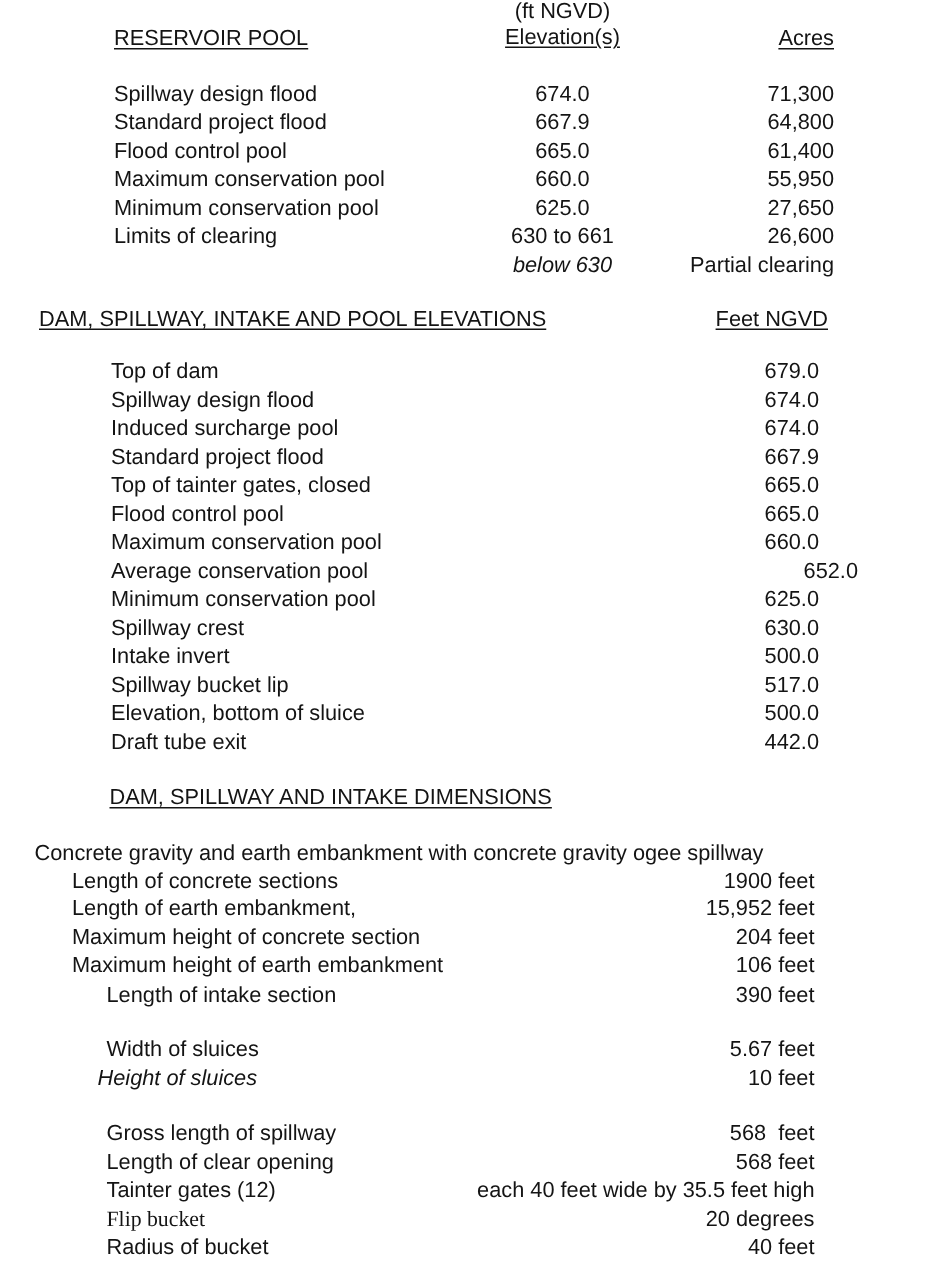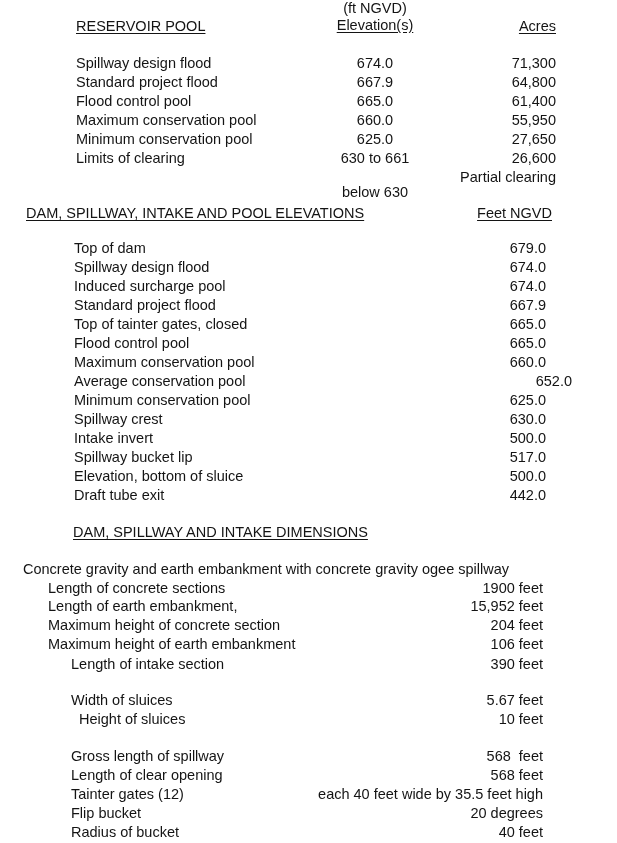--- a/index.html
+++ b/index.html
@@ -38,21 +38,21 @@
   <div class="t r" style="left:436px;top:112px;width:120px;">55,950</div>
 
   <div class="t" style="left:76px;top:131px;">Minimum conservation pool</div>
   <div class="t c" style="left:318px;top:131px;width:114px;">625.0</div>
   <div class="t r" style="left:436px;top:131px;width:120px;">27,650</div>
 
   <div class="t" style="left:76px;top:150px;">Limits of clearing</div>
   <div class="t c" style="left:318px;top:150px;width:114px;">630 to 661</div>
   <div class="t r" style="left:436px;top:150px;width:120px;">26,600</div>
 
-  <div class="t c" style="left:318px;top:184px;width:114px;">below 630</div>
+  <div class="t c" style="left:318px;top:169px;width:114px;font-style:italic;">below 630</div>
   <div class="t r" style="left:436px;top:169px;width:120px;">Partial clearing</div>
 </div>
 
 <div class="t u" style="left:26px;top:205px;">DAM, SPILLWAY, INTAKE AND POOL ELEVATIONS</div>
 <div class="t u r" style="left:452px;top:205px;width:100px;">Feet NGVD</div>
 
 <div>
   <div class="t" style="left:74px;top:240px;">Top of dam</div>
   <div class="t r" style="left:446px;top:240px;width:100px;">679.0</div>
   <div class="t" style="left:74px;top:259px;">Spillway design flood</div>
@@ -93,26 +93,26 @@
   <div class="t r" style="left:383px;top:598px;width:160px;">15,952 feet</div>
   <div class="t" style="left:48px;top:617px;">Maximum height of concrete section</div>
   <div class="t r" style="left:383px;top:617px;width:160px;">204 feet</div>
   <div class="t" style="left:48px;top:636px;">Maximum height of earth embankment</div>
   <div class="t r" style="left:383px;top:636px;width:160px;">106 feet</div>
   <div class="t" style="left:71px;top:656px;">Length of intake section</div>
   <div class="t r" style="left:383px;top:656px;width:160px;">390 feet</div>
 
   <div class="t" style="left:71px;top:692px;">Width of sluices</div>
   <div class="t r" style="left:383px;top:692px;width:160px;">5.67 feet</div>
-  <div class="t" style="left:79px;top:711px;">Height of sluices</div>
+  <div class="t" style="left:65px;top:711px;font-style:italic;">Height of sluices</div>
   <div class="t r" style="left:383px;top:711px;width:160px;">10 feet</div>
 
   <div class="t" style="left:71px;top:748px;white-space:pre;">Gross length of spillway</div>
   <div class="t r" style="left:383px;top:748px;width:160px;white-space:pre;">568  feet</div>
   <div class="t" style="left:71px;top:767px;">Length of clear opening</div>
   <div class="t r" style="left:383px;top:767px;width:160px;">568 feet</div>
   <div class="t" style="left:71px;top:786px;">Tainter gates (12)</div>
   <div class="t r" style="left:283px;top:786px;width:260px;">each 40 feet wide by 35.5 feet high</div>
-  <div class="t" style="left:71px;top:805px;">Flip bucket</div>
+  <div class="t" style="left:71px;top:805px;font-family:Liberation Serif, serif;">Flip bucket</div>
   <div class="t r" style="left:383px;top:805px;width:160px;">20 degrees</div>
   <div class="t" style="left:71px;top:824px;">Radius of bucket</div>
   <div class="t r" style="left:383px;top:824px;width:160px;">40 feet</div>
 </div>
 
 </body></html>

